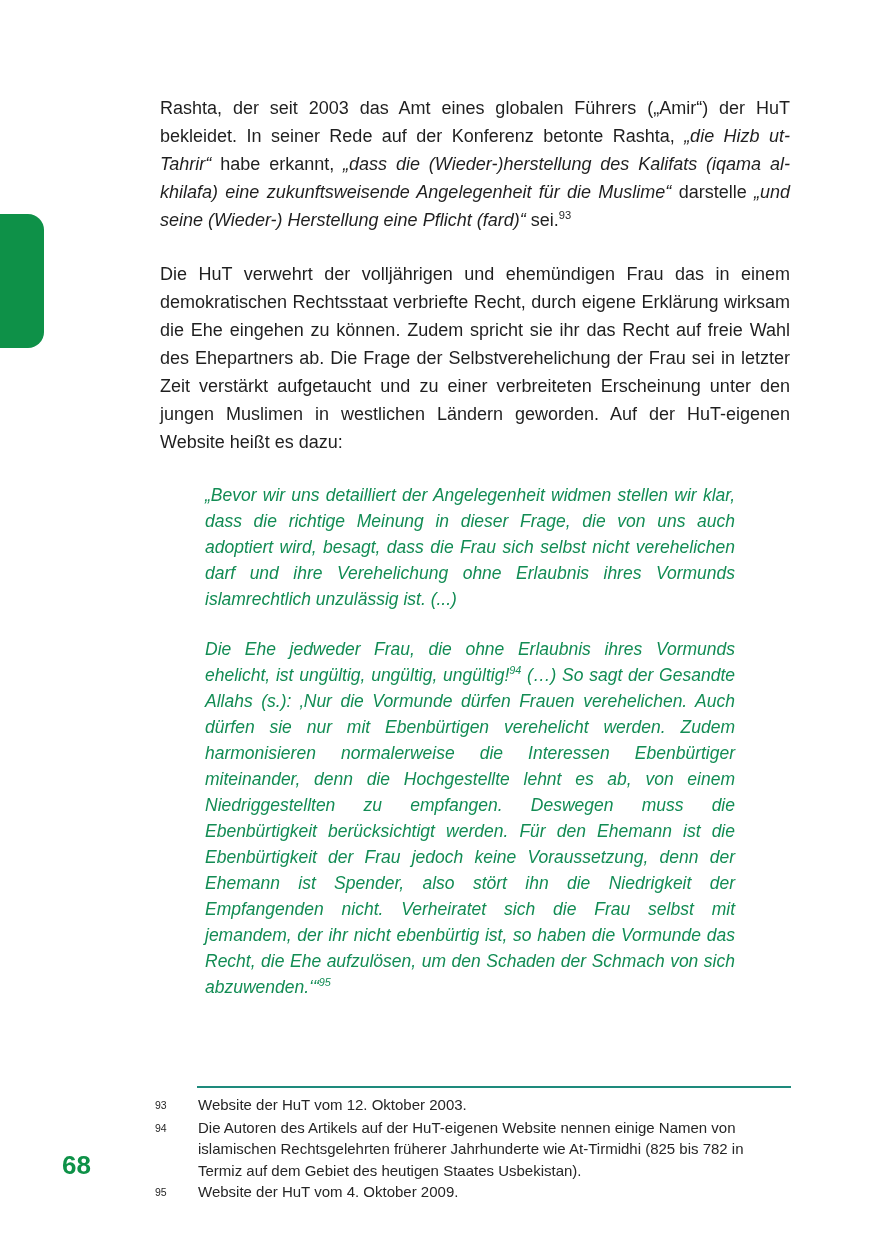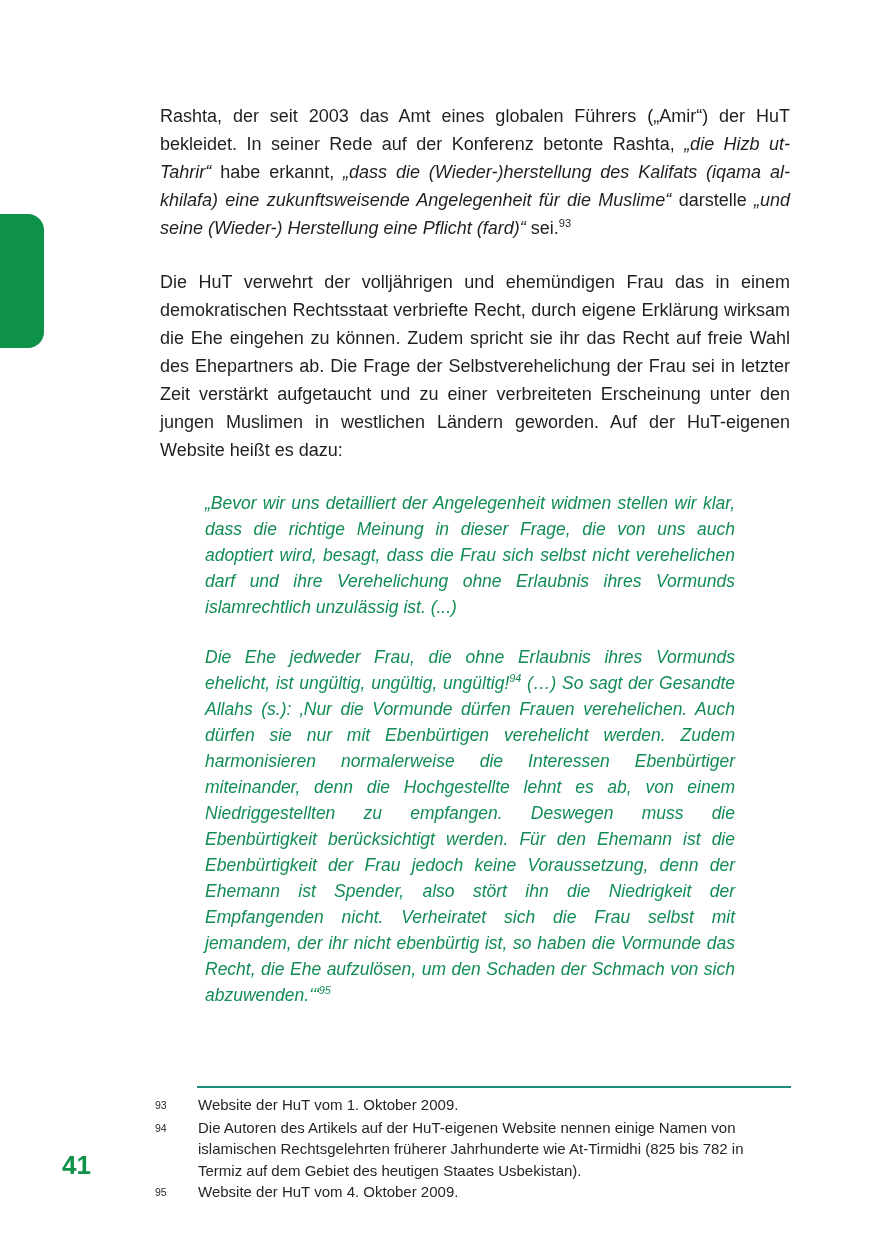--- a/index.html
+++ b/index.html
@@ -11,21 +11,21 @@
     color:#1f1f1f;
     overflow:hidden;
   }
   .chapter-tab{
     position:absolute;left:0;top:214px;
     width:44px;height:134px;
     background:var(--tab_green,#0e9148);
     border-radius:0 16px 16px 0;
   }
   .content{
-    position:absolute;left:160px;top:94px;width:630px;margin-top:8px;
+    position:absolute;left:160px;top:94px;width:630px;
   }
   .body-p{
     margin:0 0 26px 0;
     font-size:18px;line-height:28px;
     text-align:justify;
     color:#1f1f1f;
   }
   .body-p.last{margin-bottom:0;}
   .quote{
     margin:0 0 24px 45px;
@@ -75,27 +75,27 @@
 
     <div class="quote"><span>Die Ehe jedweder Frau, die ohne Erlaubnis ihres Vormunds ehelicht, ist ungültig, ungültig, ungültig!</span><sup>94</sup><span> (…) So sagt der Gesandte Allahs (s.): ‚Nur die Vormunde dürfen Frauen verehelichen. Auch dürfen sie nur mit Ebenbürtigen verehelicht werden. Zudem harmonisieren normalerweise die Interessen Ebenbürtiger miteinander, denn die Hochgestellte lehnt es ab, von einem Niedriggestellten zu empfangen. Deswegen muss die Ebenbürtigkeit berücksichtigt werden. Für den Ehemann ist die Ebenbürtigkeit der Frau jedoch keine Voraussetzung, denn der Ehemann ist Spender, also stört ihn die Niedrigkeit der Empfangenden nicht. Verheiratet sich die Frau selbst mit jemandem, der ihr nicht ebenbürtig ist, so haben die Vormunde das Recht, die Ehe aufzulösen, um den Schaden der Schmach von sich abzuwenden.‘“</span><sup>95</sup></div>
 
   </div>
 
   <div class="fn-rule"></div>
 
   <div class="footnotes">
     <div class="fn">
       <span class="fn-num">93</span>
-      <span class="fn-text">Website der HuT vom 1. Oktober 2009.</span>
+      <span class="fn-text">Website der HuT vom 12. Oktober 2003.</span>
     </div>
     <div class="fn">
       <span class="fn-num">94</span>
       <span class="fn-text">Die Autoren des Artikels auf der HuT-eigenen Website nennen einige Namen von islamischen Rechtsgelehrten früherer Jahrhunderte wie At-Tirmidhi (825 bis 782 in Termiz auf dem Gebiet des heutigen Staates Usbekistan).</span>
     </div>
     <div class="fn">
       <span class="fn-num">95</span>
       <span class="fn-text">Website der HuT vom 4. Oktober 2009.</span>
     </div>
   </div>
 
-  <div class="page-num">41</div>
+  <div class="page-num">68</div>
 
 </div>
 
 </body></html>

